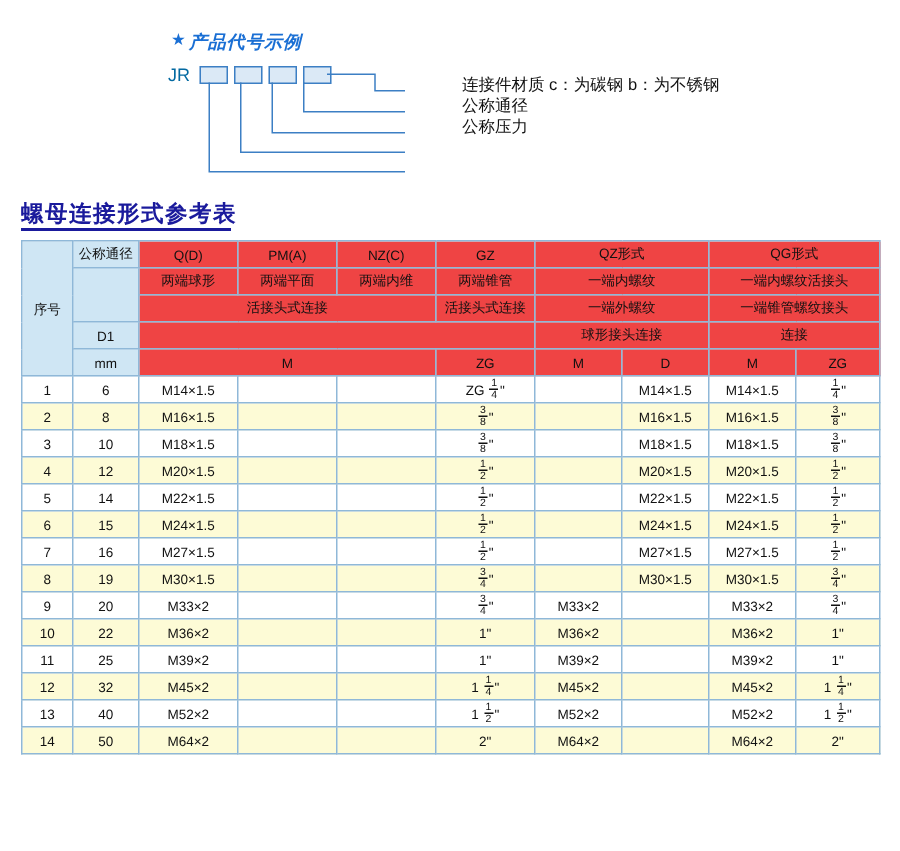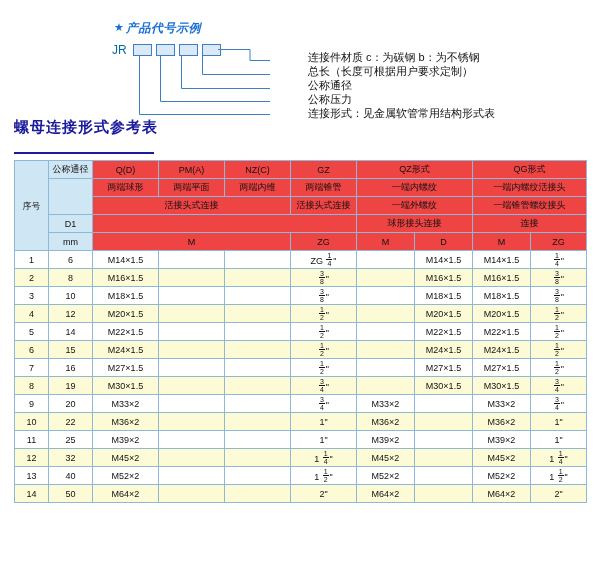--- a/index.html
+++ b/index.html
@@ -75,21 +75,21 @@
     line-height: 14px;
     color: #111;
     margin-left: 36px;
   }
   .legend div { white-space: nowrap; }
 
   
   .section-title {
     position: absolute;
     left: 14px;
-    top: 118px;
+    top: 133px;
     font-size: 15px;
     font-weight: bold;
     color: #1a1a9c;
     letter-spacing: 1px;
   }
   .title-underline {
     position: absolute;
     left: 14px;
     top: 152px;
     width: 140px;
@@ -159,24 +159,22 @@
       <path d="M139.5,55 L139.5,114.5 L270,114.5"></path>
       <path d="M160.5,55 L160.5,101.5 L270,101.5"></path>
       <path d="M181.5,55 L181.5,88.5 L270,88.5"></path>
       <path d="M202.5,55 L202.5,74.5 L270,74.5"></path>
       <path d="M218,49.5 L250,49.5 L250,60.5 L270,60.5"></path>
     </g>
   </svg>
 
   <div class="legend">
     <div>连接件材质  c：为碳钢  b：为不锈钢</div>
-    <div>总长（长度可根据用户要求定制）</div>
     <div>公称通径</div>
     <div>公称压力</div>
-    <div>连接形式：见金属软管常用结构形式表</div>
   </div>
 </div>
 
 <div class="section-title">螺母连接形式参考表</div>
 <div class="title-underline"></div>
 
 <table class="spec">
   <colgroup>
     <col style="width:34px">
     <col style="width:44px">

